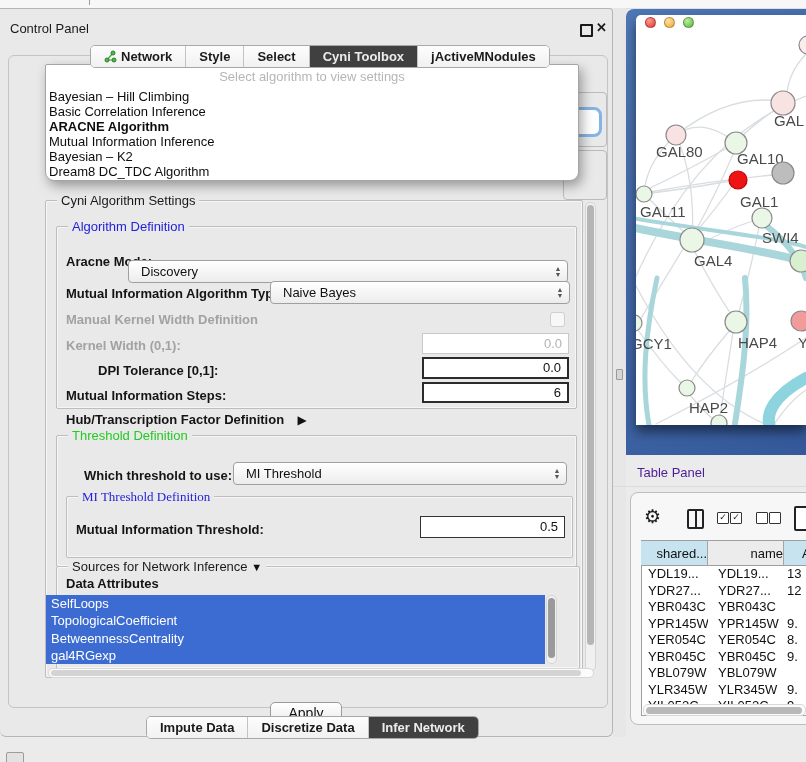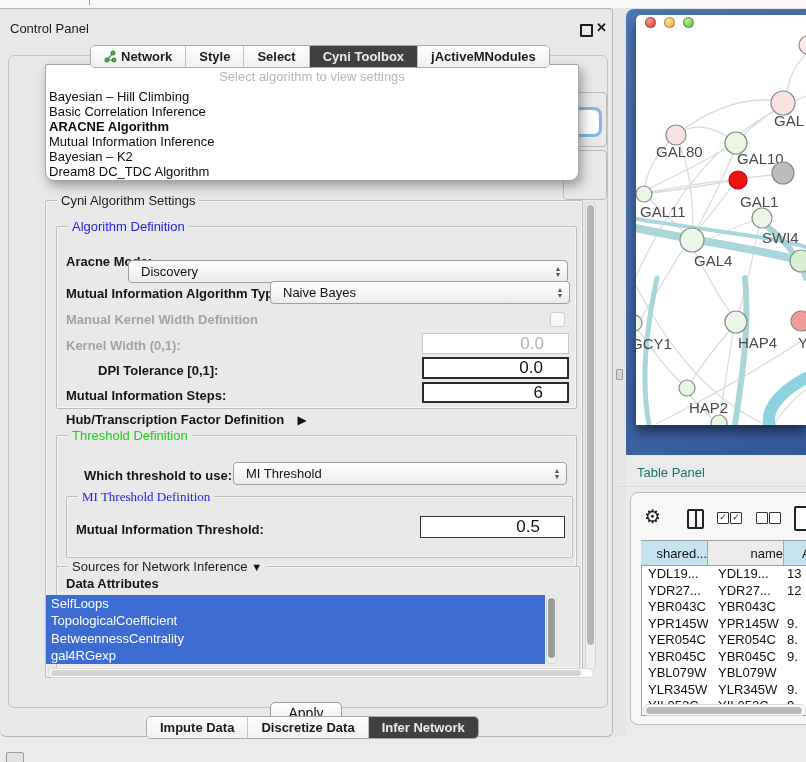--- a/index.html
+++ b/index.html
@@ -41,21 +41,21 @@
   .grp-title{position:absolute;top:-7px;font-size:13px;line-height:13px;background:#e9e9e9;padding:0 4px;white-space:nowrap;}
   .t-black{color:#1a1a1a;}  .t-blue{color:#2222dd;}  .t-green{color:#21cc21;}
   .lbl{font-size:13px;font-weight:bold;color:#141414;white-space:nowrap;}
   .lbl-dis{font-size:13px;font-weight:bold;color:#a2a2a2;white-space:nowrap;}
   
   .combo{background:linear-gradient(#ffffff,#ececec);border:1px solid #9f9f9f;border-radius:4px;box-sizing:border-box;}
   .combo .val{position:absolute;left:12px;top:0;line-height:21px;font-size:13px;color:#111;}
   .combo .stepper{position:absolute;right:3px;top:0;height:100%;width:12px;display:flex;flex-direction:column;
                   justify-content:center;align-items:center;color:#555;font-size:7px;line-height:6px;}
   
-  .field{background:#fff;font-size:17px;text-align:right;box-sizing:border-box;padding-right:24px;}
+  .field{background:#fff;font-size:13px;text-align:right;box-sizing:border-box;padding-right:6px;}
   .f-en{border:2px solid #2b2b2b;color:#111;}
   .f-mid{border:1.5px solid #333;color:#111;}
   .f-dis{border:1px solid #c9c9c9;color:#b3b3b3;}
   .chk-dis{width:13px;height:13px;border:1px solid #cfcfcf;border-radius:3px;background:#f7f7f7;}
   .arrow-r{font-size:12px;color:#111;}
   .arrow-d{font-size:11px;color:#111;}
   
   .attr-list{left:46px;top:586px;width:499px;height:69px;background:#fff;overflow:hidden;}
   .attr{height:17.25px;line-height:17px;background:#3c6bd2;color:#fff;font-size:13px;padding-left:5px;}
   .sb-v{background:#f0f0f0;border:1px solid #d5d5d5;border-radius:5px;box-sizing:border-box;}
@@ -69,21 +69,21 @@
   .splitter{left:616px;top:369px;width:5px;height:9px;background:#d6d6d6;border:1px solid #9a9a9a;border-radius:1px;}
   .net-frame{left:626px;top:9px;width:180px;height:446px;background:linear-gradient(135deg,#4e77b5,#34589a);
              border-radius:8px 0 0 0;}
   .net-window{left:636px;top:15px;width:170px;height:410px;background:#fff;border-radius:5px 0 0 0;
               overflow:hidden;box-shadow:0 7px 12px rgba(0,0,0,.5);}
   .tl{width:11px;height:11px;border-radius:50%;border:1px solid rgba(0,0,0,.25);box-sizing:border-box;}
   .tl-red{background:radial-gradient(circle at 35% 30%,#ff9890,#e0382e);}
   .tl-yellow{background:radial-gradient(circle at 35% 30%,#ffe49a,#eda33a);}
   .tl-green{background:radial-gradient(circle at 35% 30%,#bdf09a,#55b43c);}
   
-  .tp-title{left:637px;top:465px;font-size:13px;color:#0f766e;}
+  .tp-title{left:637px;top:465px;font-size:13px;color:#4c1d95;}
   .tp-sep{left:613px;top:486px;width:193px;height:1px;background:#dcdcdc;}
   .tp-box{left:630px;top:492px;width:180px;height:233px;background:#f7f7f7;border:1px solid #bdbdbd;
           border-radius:8px 0 0 8px;box-sizing:border-box;}
   .gear{left:644px;top:506px;font-size:19px;color:#1a1a1a;line-height:22px;}
   .colsplit{left:687px;top:509px;width:13px;height:16px;border:2px solid #222;border-radius:2px;}
   .colsplit:after{content:"";position:absolute;left:5.5px;top:0;width:2px;height:16px;background:#222;}
   .mini-chk{width:10px;height:10px;border:1.5px solid #333;border-radius:1px;font-size:9px;line-height:9px;
             text-align:center;color:#222;background:#fff;box-sizing:content-box;}
   .doc-icon{left:794px;top:506px;width:16px;height:21px;border:2px solid #222;border-radius:2px;background:#fff;}
   .table{left:641px;top:540px;width:170px;height:176px;background:#fff;border:1px solid #9e9e9e;box-sizing:border-box;}

